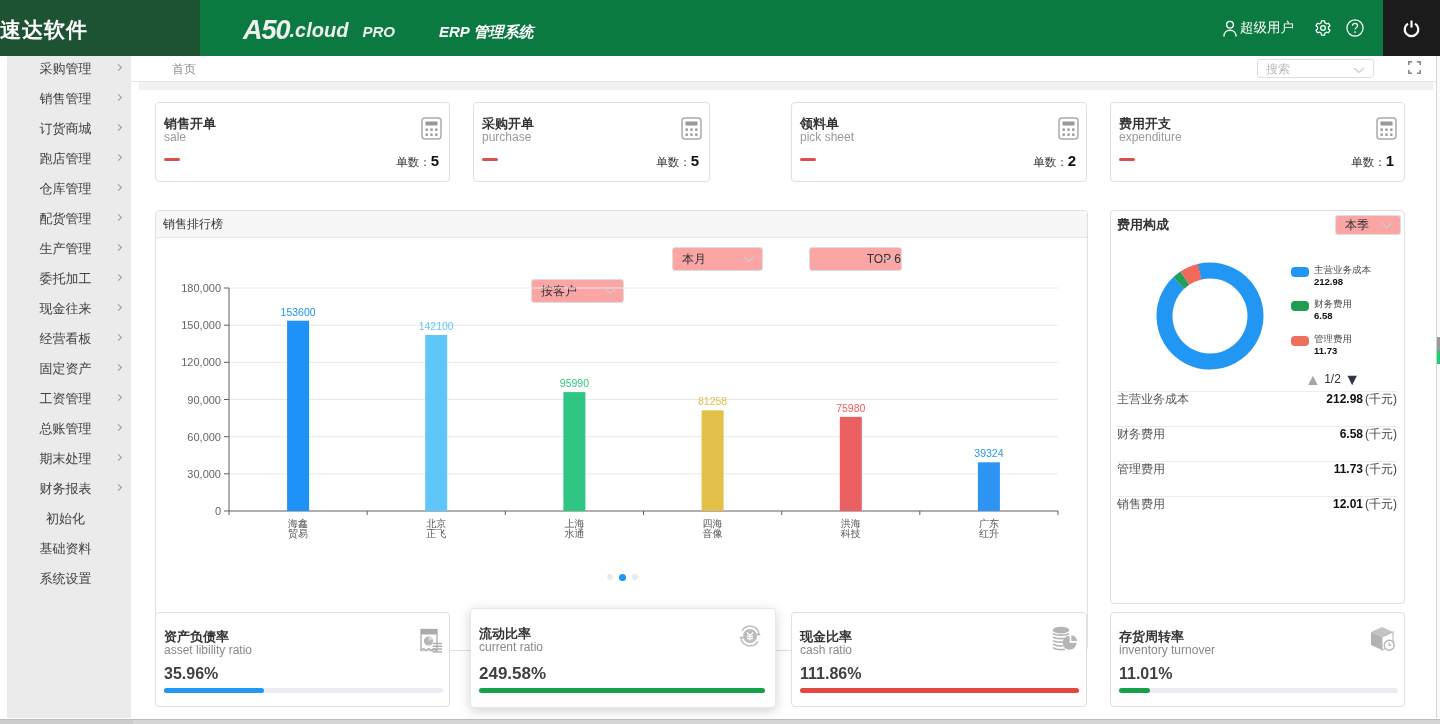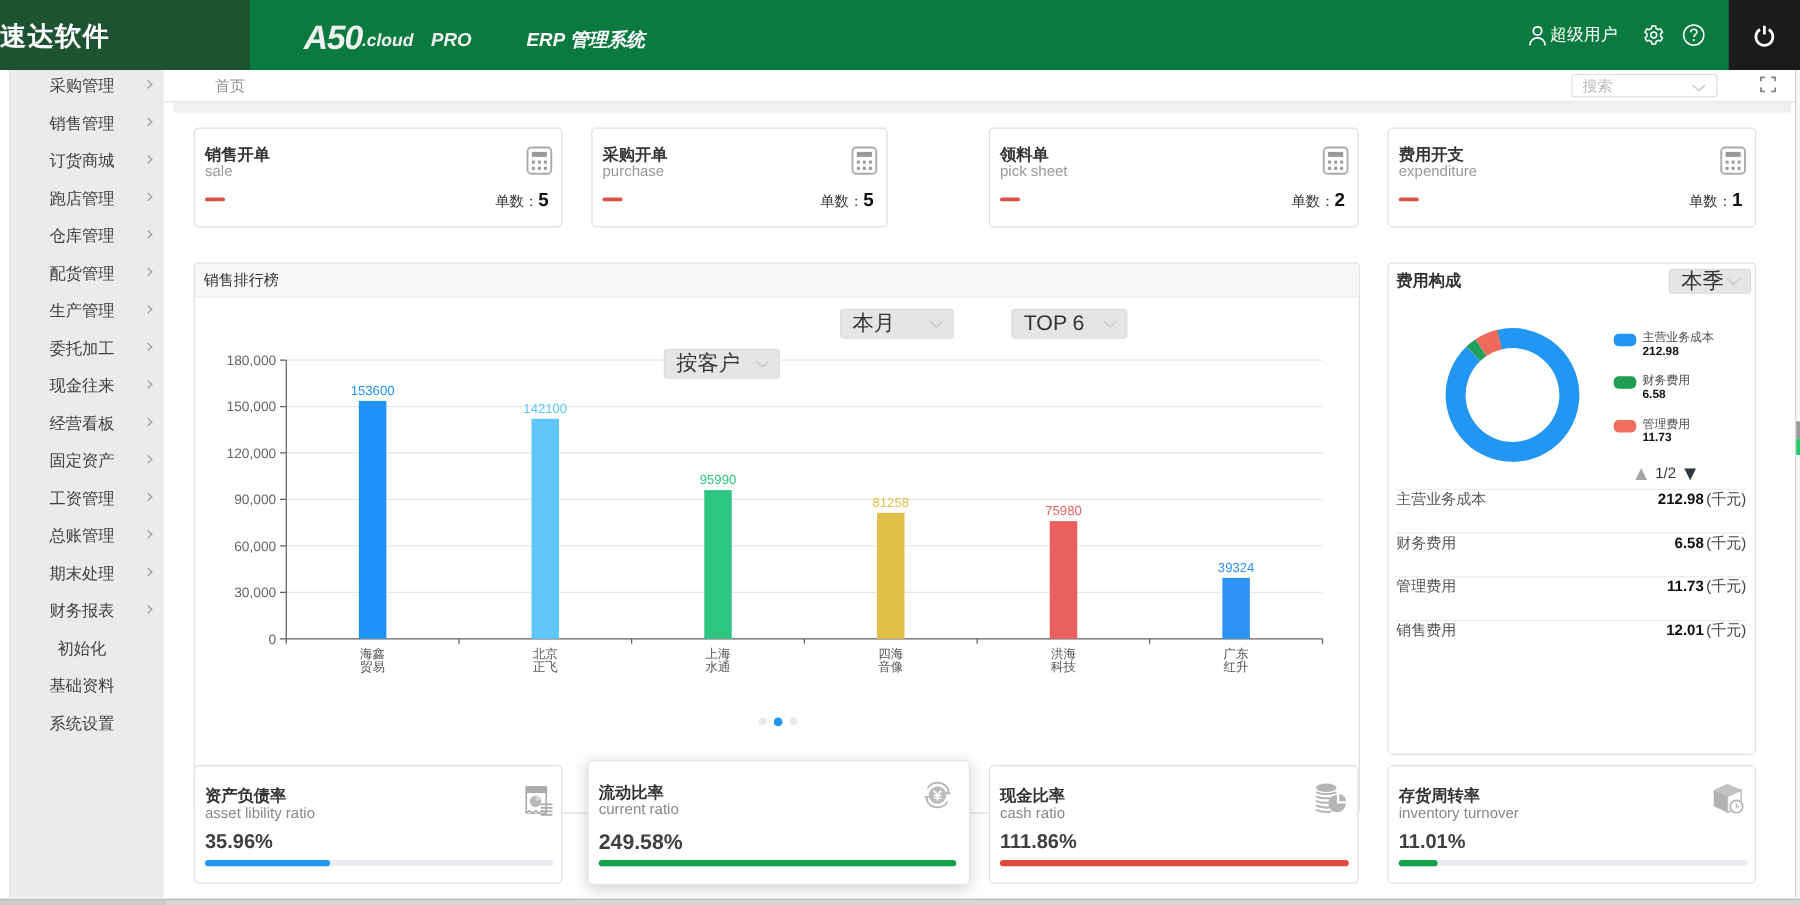--- a/index.html
+++ b/index.html
@@ -2,21 +2,21 @@
 <html><head>
 <meta charset="utf-8">
 <style>
   * { margin:0; padding:0; box-sizing:border-box; }
   html,body { width:1440px; height:724px; overflow:hidden; font-family:"Liberation Sans",sans-serif; background:#fff; }
   
   #header { position:absolute; left:0; top:0; width:1440px; height:56px; background:#0b7a40; }
   #logo { position:absolute; left:0; top:0; width:200px; height:56px; background:#1d5233; color:#fff; font-size:21px; font-weight:bold; line-height:60px; letter-spacing:1px; }
   #brand { position:absolute; left:243px; top:0; height:56px; line-height:61px; color:#f0f0f0; font-style:italic; font-weight:bold; white-space:nowrap; }
   #brand .a50 { font-size:27px; letter-spacing:-1px; }
-  #brand .cloud { font-size:14px; }
+  #brand .cloud { font-size:20px; }
   #brand .pro { font-size:15px; margin-left:14px; }
   #brand .erp { font-size:15px; margin-left:44px; color:#fff; }
   #hdr-right { position:absolute; right:76px; top:0; height:56px; color:#fff; display:flex; align-items:center; }
   #power { position:absolute; right:0; top:0; width:57px; height:57px; background:#1b1b1b; display:flex; align-items:center; justify-content:center; }
   
   #sidebar { position:absolute; left:7px; top:56px; width:124px; height:662px; background:#ebebeb; }
   .mitem { position:relative; height:30px; line-height:30px; font-size:13px; color:#404040; text-align:center; padding-right:21px; padding-left:14px; }
   .mitem .chev { position:absolute; right:10px; top:11px; width:5px; height:5px; border-top:1.3px solid #9a9a9a; border-right:1.3px solid #9a9a9a; transform:rotate(45deg); }
   
   #tabbar { position:absolute; left:131px; top:56px; width:1309px; height:26px; background:#fff; border-bottom:1px solid #e4e4e4; }
@@ -29,21 +29,21 @@
   .ct { position:absolute; left:8px; top:12px; font-size:13px; font-weight:bold; color:#333; }
   .cs { position:absolute; left:8px; top:27px; font-size:12px; color:#999; }
   .cdash { position:absolute; left:8px; top:55px; width:16px; height:3px; background:#dd5048; border-radius:2px; }
   .cnum { position:absolute; right:10px; top:49px; font-size:11.5px; color:#333; }
   .cnum b { font-size:15px; color:#111; }
   .cico { position:absolute; right:6px; top:13px; }
   
   .panel { position:absolute; background:#fff; border:1px solid #e0e0e0; border-radius:4px; }
   #chartpanel { left:155px; top:210px; width:933px; height:441px;padding-left:44px; }
   #chartpanel .phead { position:absolute; left:0; top:0; right:0; height:27px; background:#f7f7f7; border-bottom:1px solid #e6e6e6; border-radius:4px 4px 0 0; line-height:27px; padding-left:7px; font-size:12px; color:#333; }
-  .sel { position:absolute; height:24px; border:1px solid #ddd; border-radius:3px; background:#e5e5e5; font-size:17px; color:#333; line-height:22px; padding-left:9px; }
+  .sel { position:absolute; height:24px; border:1px solid #ddd; border-radius:3px; background:#fca5a5; font-size:12px; color:#333; line-height:22px; padding-left:9px; }
   .sel .sc { position:absolute; right:7px; top:8px; width:12px; height:7px; }
   #rightpanel { left:1110px; top:210px; width:295px; height:394px; }
   #rp-title { position:absolute; left:6px; top:5px; font-size:13px; font-weight:bold; color:#333; }
   
   .lgd { position:absolute; left:180px; }
   .lgd .pill { position:absolute; left:0; top:0px; width:18px; height:10px; border-radius:4px; }
   .lgd .lt { position:absolute; left:23px; top:-3px; font-size:9.5px; color:#4a4a4a; white-space:nowrap; }
   .lgd .lv { position:absolute; left:23px; top:9px; font-size:9.5px; font-weight:bold; color:#111; }
   .rrow { position:absolute; left:6px; right:7px; height:35px; border-top:1px solid #ececec; font-size:12px; color:#555; }
   .rrow .rl { position:absolute; left:0; top:-1px; }
@@ -200,21 +200,21 @@
 </div>
 
 <div class="panel" id="chartpanel">
   <div class="phead">销售排行榜</div>
   <div class="sel" style="left:375px; top:36px; width:93px;margin-top:32px;">按客户<svg class="sc" width="12" height="7">
         <polyline points="1,1 6,5.5 11,1" stroke="#ccc" fill="none" stroke-width="1.3"></polyline>
       </svg></div>
   <div class="sel" style="left:516px; top:36px; width:91px;">本月<svg class="sc" width="12" height="7">
         <polyline points="1,1 6,5.5 11,1" stroke="#ccc" fill="none" stroke-width="1.3"></polyline>
       </svg></div>
-  <div class="sel" style="left:653px; top:36px; width:93px;">TOP 6<svg class="sc" width="12" height="7">
+  <div class="sel" style="left:653px; top:36px; width:93px;text-align:right;">TOP 6<svg class="sc" width="12" height="7">
         <polyline points="1,1 6,5.5 11,1" stroke="#ccc" fill="none" stroke-width="1.3"></polyline>
       </svg></div>
   <svg id="barchart" style="position:absolute; left:0; top:0;" width="931" height="392" viewBox="0 0 931 392">
     <line x1="73.0" y1="77.0" x2="902.0" y2="77.0" stroke="#e8e8e8" stroke-width="1"></line>
     <text x="65.0" y="81.0" text-anchor="end" font-size="11" fill="#666">180,000</text>
     <line x1="73.0" y1="114.2" x2="902.0" y2="114.2" stroke="#e8e8e8" stroke-width="1"></line>
     <text x="65.0" y="118.2" text-anchor="end" font-size="11" fill="#666">150,000</text>
     <line x1="73.0" y1="151.3" x2="902.0" y2="151.3" stroke="#e8e8e8" stroke-width="1"></line>
     <text x="65.0" y="155.3" text-anchor="end" font-size="11" fill="#666">120,000</text>
     <line x1="73.0" y1="188.5" x2="902.0" y2="188.5" stroke="#e8e8e8" stroke-width="1"></line>

